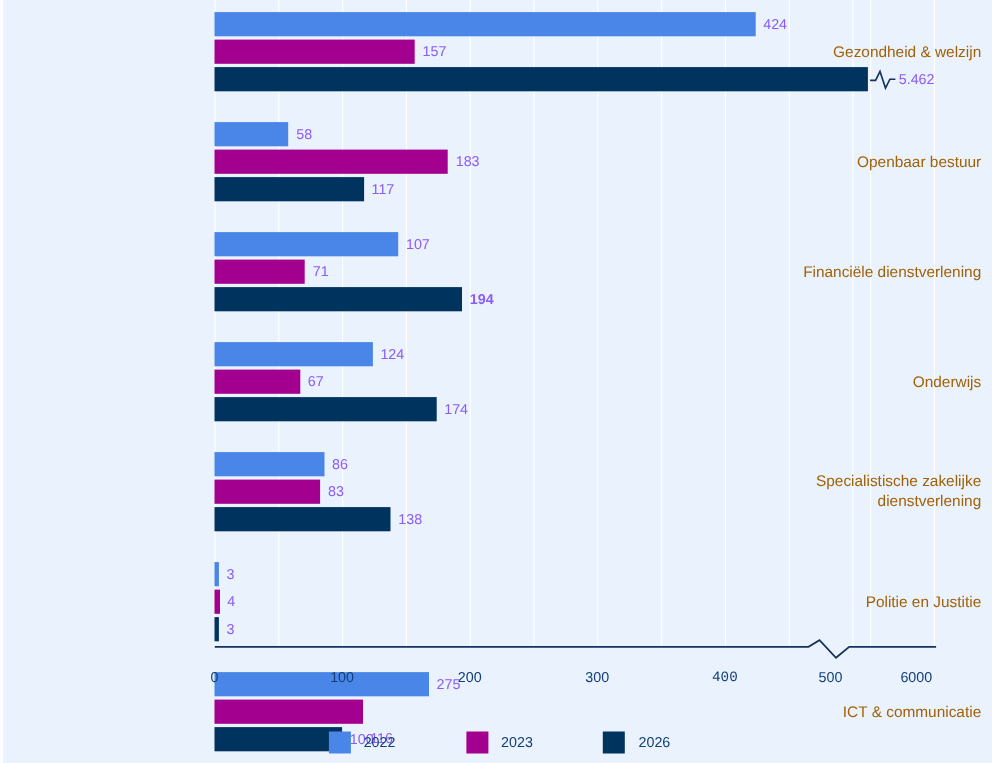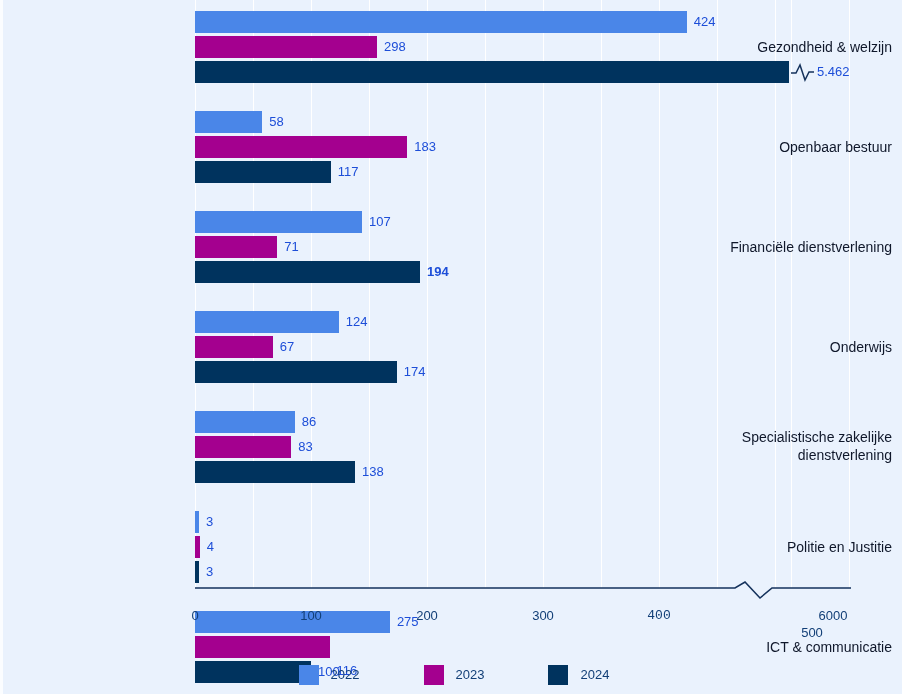--- a/index.html
+++ b/index.html
@@ -50,33 +50,33 @@
   }
   .bar.s2022 { background: #4a86e8; }
   .bar.s2023 { background: #a4008f; }
   .bar.s2024 { background: #00335e; }
   .bar-value {
     position: absolute;
     top: 0;
     height: 22px;
     line-height: 22px;
     font-size: 13px;
-    color: #1d4ed8;
+    color: #8b5cf6;
     white-space: nowrap;
   }
 
   
   .cat-label {
     position: absolute;
     right: 0;
     width: 190px;
     text-align: right;
     font-size: 14px;
     line-height: 18px;
-    color: #0f172a;
+    color: #a16207;
     padding-right: 10px;
     box-sizing: border-box;
     white-space: pre-line;
   }
 
   
   #axis-line-wrap {
     position: absolute;
     left: 192px;
     top: 580px;
@@ -147,21 +147,21 @@
         <div class="gridline" style="left: 596px;"></div>
         <div class="gridline" style="left: 654px;"></div>
       </div>
     <div id="groups">
         <div class="bar-row" style="top: 11px; width: 654px;">
           <div class="bar s2022" style="width: 491.84px; background: rgb(74, 134, 232);"></div>
           <div class="bar-value" style="left: 498.84px;">424</div>
         </div>
         <div class="bar-row" style="top: 36px; width: 654px;">
           <div class="bar s2023" style="width: 182.12px; background: rgb(164, 0, 143);"></div>
-          <div class="bar-value" style="left: 189.12px;">298</div>
+          <div class="bar-value" style="left: 189.12px;">157</div>
         </div>
         <div class="bar-row" style="top: 61px; width: 654px; padding-left: 26px;">
           <div class="bar s2024" style="width: 594px; background: rgb(0, 51, 94);"></div>
           <div class="bar-value" style="left: 622px;">5.462</div>
           <div class="break-marker" style="left: 595px;"><svg width="26" height="22" viewBox="0 0 26 22">
               <path d="M1 12 L6 12 L10 4 L15 19 L19 11 L24 11" fill="none" stroke="#15325c" stroke-width="1.5"></path>
             </svg></div>
         </div>
         <div class="bar-row" style="top: 111px; width: 654px;">
           <div class="bar s2022" style="width: 67.28px; background: rgb(74, 134, 232);"></div>
@@ -254,31 +254,31 @@
       <path d="M0 8 L 540 8 L 550 2 L 565 18 L 577 8 L 656 8" fill="none" stroke="#15325c" stroke-width="1.6"></path>
     </svg>
   </div>
 
   <div id="ticks">
       <div class="tick-label" style="left: 192px;">0</div>
       <div class="tick-label" style="left: 308px;">100</div>
       <div class="tick-label" style="left: 424px;">200</div>
       <div class="tick-label" style="left: 540px;">300</div>
       <div class="tick-label" style="left: 656px; font-family: Liberation Mono, monospace;">400</div>
-      <div class="tick-label" style="left: 809px; margin-top: 17px;">500</div>
+      <div class="tick-label" style="left: 752px;">500</div>
       <div class="tick-label" style="left: 830px;">6000</div>
     </div>
 
   <div id="legend">
       <div class="legend-item">
         <span class="legend-swatch" style="background: rgb(74, 134, 232);"></span>
         <span class="legend-label">2022</span>
       </div>
       <div class="legend-item">
         <span class="legend-swatch" style="background: rgb(164, 0, 143);"></span>
         <span class="legend-label">2023</span>
       </div>
       <div class="legend-item">
         <span class="legend-swatch" style="background: rgb(0, 51, 94);"></span>
-        <span class="legend-label">2024</span>
+        <span class="legend-label">2026</span>
       </div>
     </div>
 </div>
 
 </body></html>

